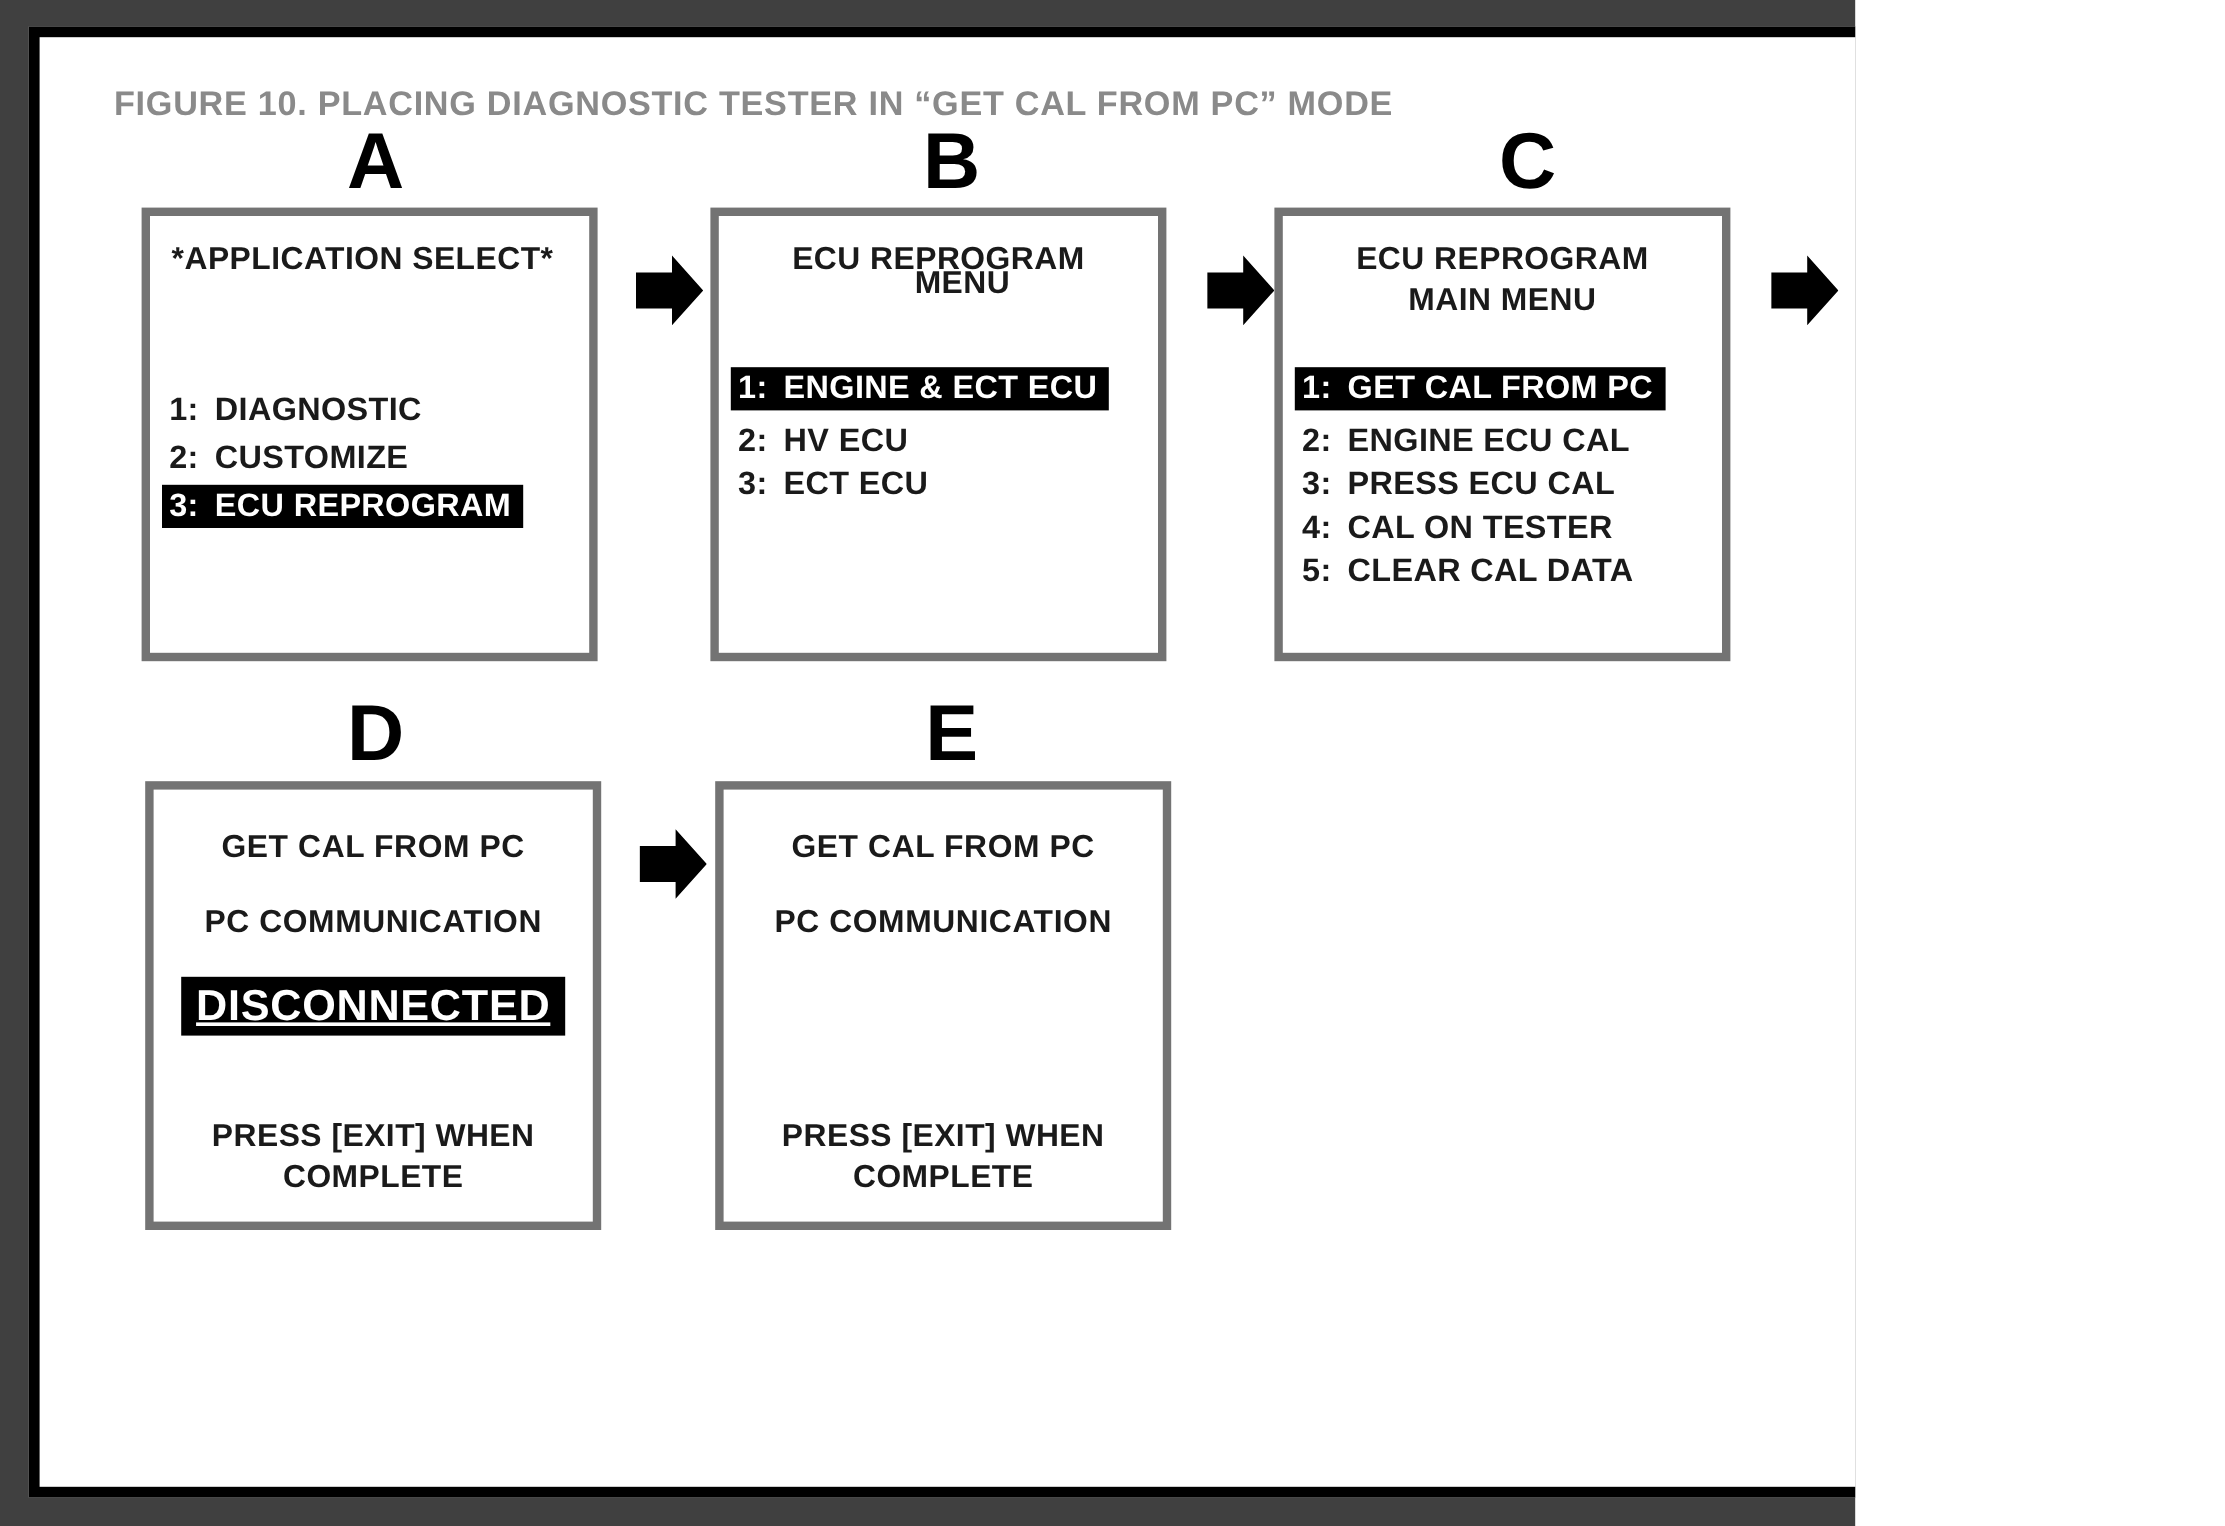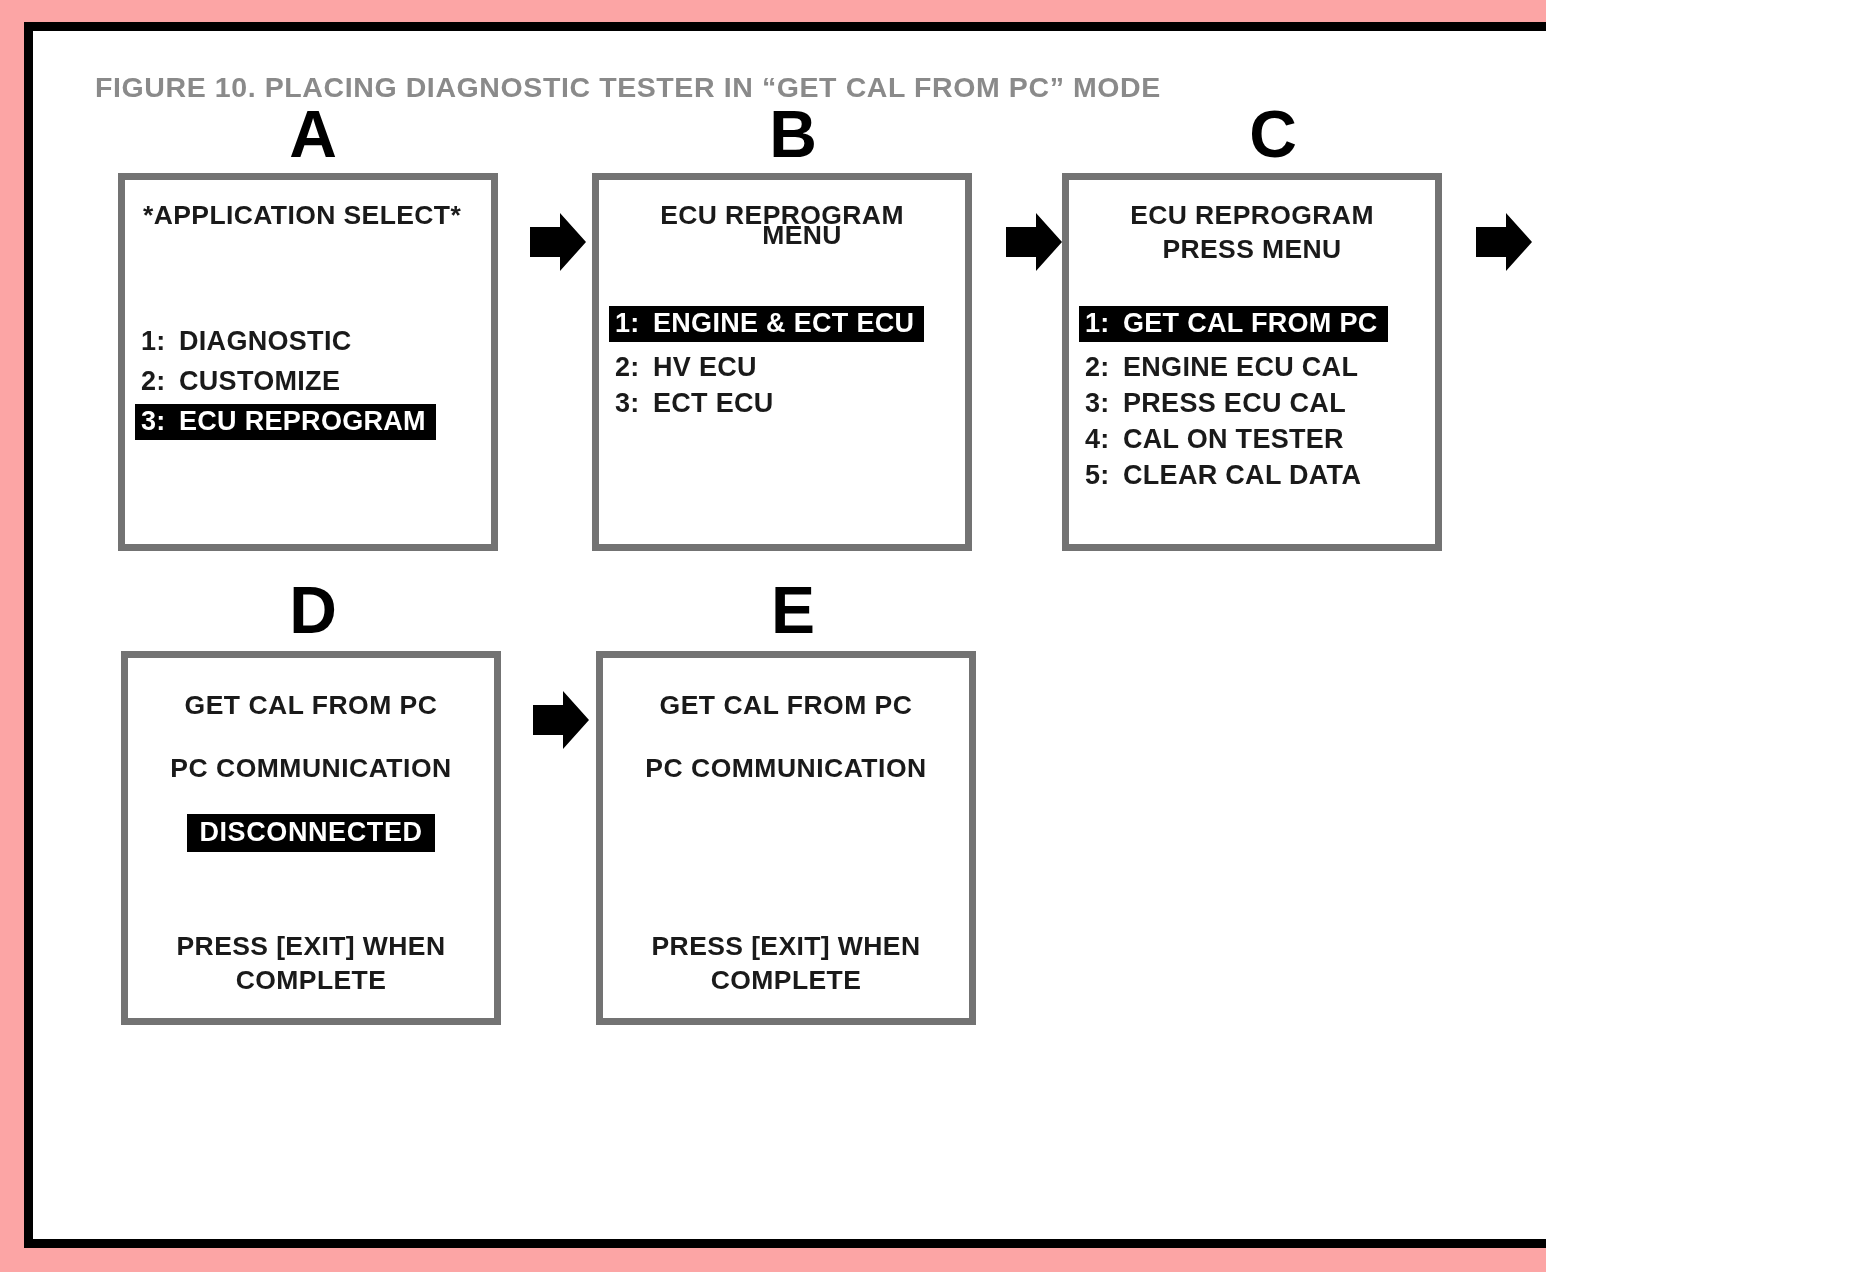--- a/index.html
+++ b/index.html
@@ -8,21 +8,21 @@
     padding: 0;
     background: #ffffff;
   }
   body {
     font-family: "Liberation Sans", sans-serif;
   }
   #page {
     position: relative;
     width: 1546px;
     height: 1272px;
-    background: #fca5a5;
+    background: #404040;
     overflow: hidden;
   }
 
   
   .figure-frame {
     position: absolute;
     left: 24px;
     top: 22px;
     width: 1800px;
     height: 1226px;
@@ -122,25 +122,26 @@
   .stat-badge {
     position: absolute;
     left: 0;
     right: 0;
     text-align: center;
   }
   .stat-badge span {
     display: inline-block;
     background: #000000;
     color: #ffffff;
-    font-size: 27px;
+    font-size: 36px;
     font-weight: bold;
     letter-spacing: 0.6px;
     padding: 3px 12px 4px 12px;
     white-space: nowrap;
+    text-decoration: underline;
   }
   .stat-foot {
     position: absolute;
     left: 0;
     right: 0;
     text-align: center;
     font-size: 26.5px;
     font-weight: bold;
     color: #1a1a1a;
     letter-spacing: 0.4px;
@@ -218,21 +219,21 @@
       <svg viewBox="0 0 56 62" aria-hidden="true">
         <polygon points="0,16 30,16 30,2 56,31 30,60 30,46 0,46" fill="#000000"></polygon>
       </svg>
     </div>
 
     <div class="panel-letter" style="left:1200px; top:70px;">C</div>
 
     <div class="screen" style="left:1029px; top:142px; width:380px; height:378px;">
       <div class="screen-inner">
         <div class="scr-title" style="top:20px;">ECU REPROGRAM</div>
-        <div class="scr-title" style="top:54px;">PRESS MENU</div>
+        <div class="scr-title" style="top:54px;">MAIN MENU</div>
 
         <div class="menu-row highlight" style="top:126px;">
           <span class="mnum">1:</span>
           <span>GET CAL FROM PC</span>
         </div>
         <div class="menu-row" style="top:172px;">
           <span class="mnum">2:</span>
           <span>ENGINE ECU CAL</span>
         </div>
         <div class="menu-row" style="top:208px;">

